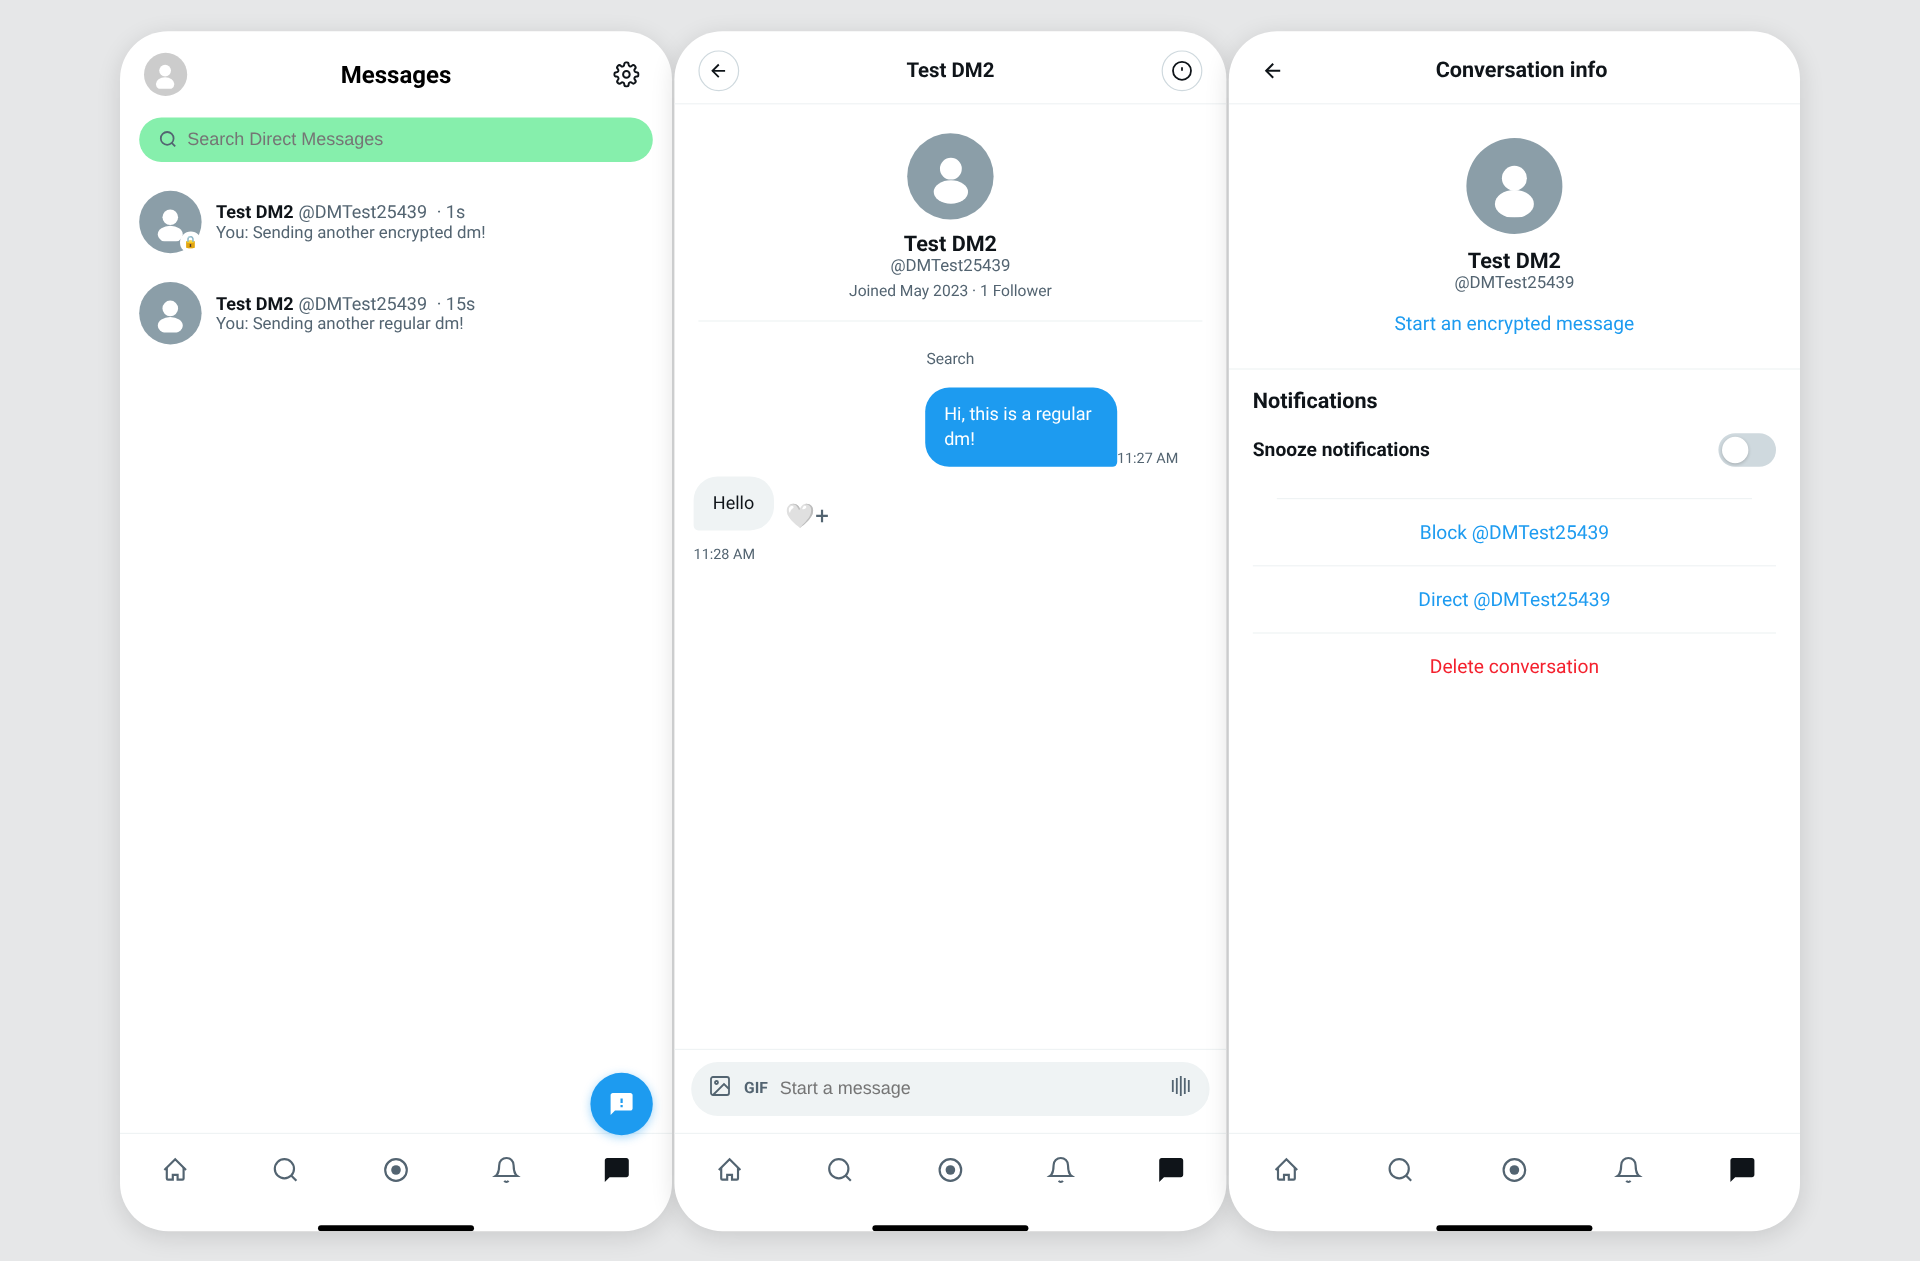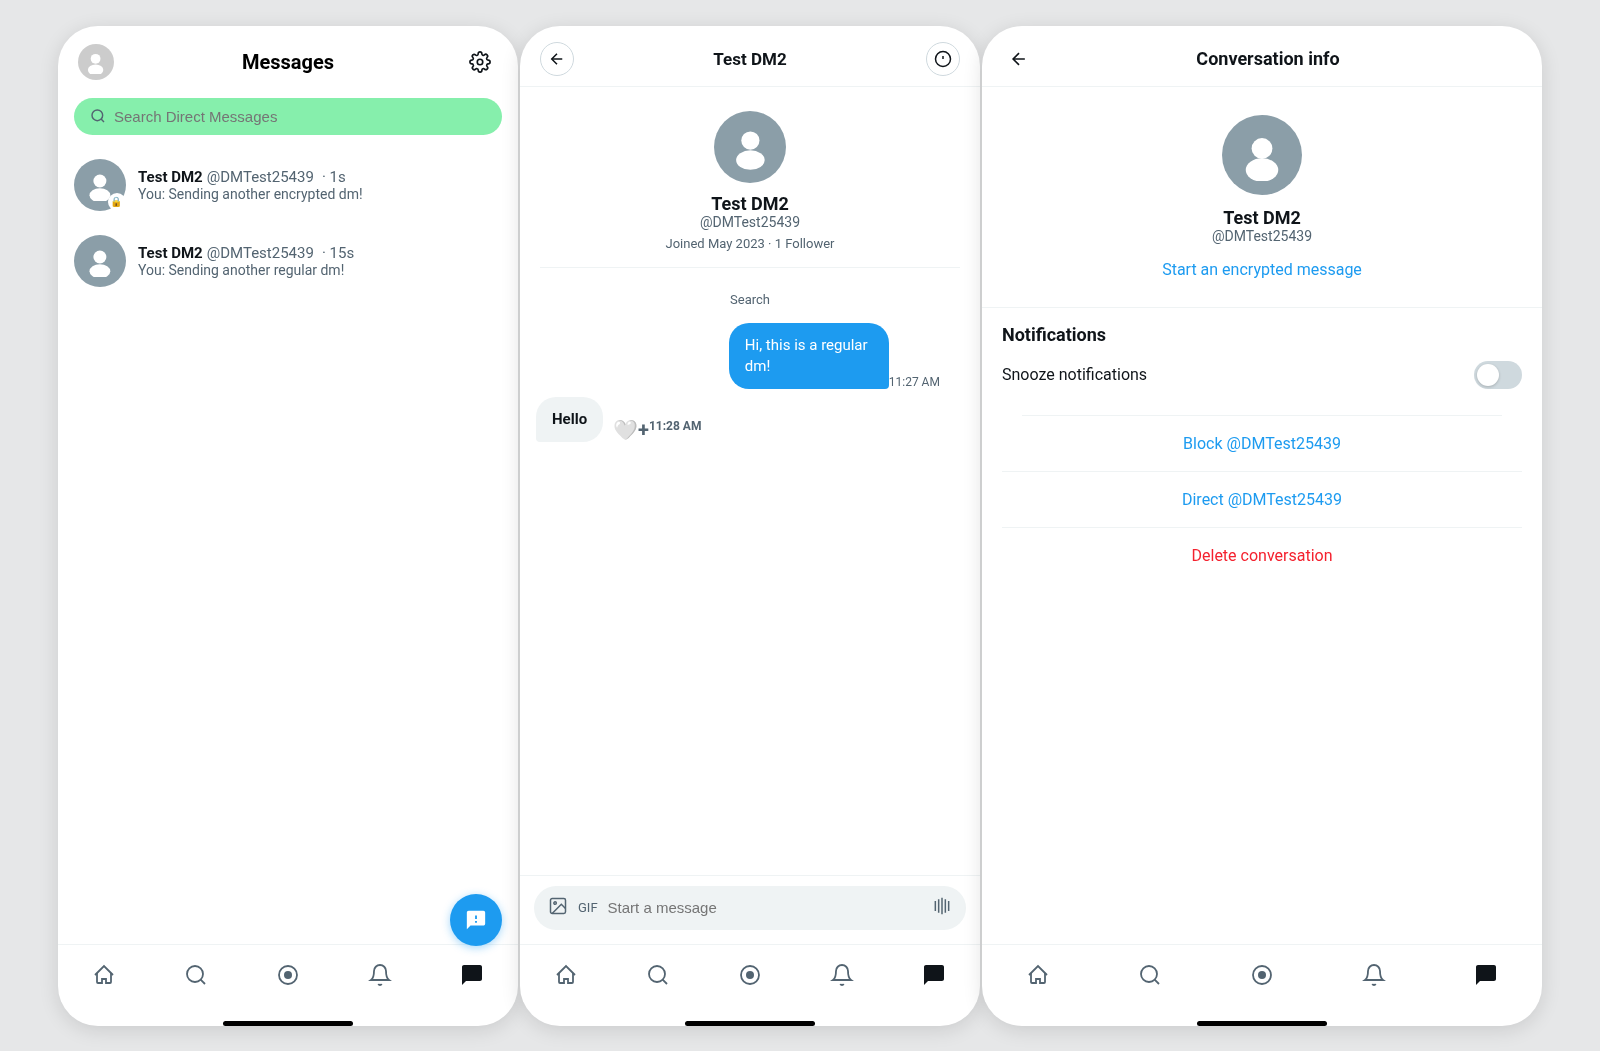--- a/index.html
+++ b/index.html
@@ -25,21 +25,21 @@
       height: 1000px;
       border-radius: 40px;
       overflow: hidden;
       display: flex;
       flex-direction: column;
       position: relative;
       box-shadow: 0 4px 20px rgba(0,0,0,0.12);
     }
     .panel-left { width: 460px; }
     .panel-middle { width: 460px; }
-    .panel-right { width: 560px; }
+    .panel-right { width: 476px; }
 
     
     .left-header {
       display: flex;
       align-items: center;
       padding: 18px 20px 10px;
     }
     .left-header-avatar {
       width: 36px; height: 36px;
       border-radius: 50%;
@@ -300,21 +300,21 @@
     }
     .notif-title {
       font-size: 18px; font-weight: 700; color: #0f1419;
       margin-bottom: 16px;
     }
     .notif-row {
       display: flex;
       justify-content: space-between;
       align-items: center;
     }
-    .notif-label { font-size: 16px; color: #0f1419; font-weight: 400; }
+    .notif-label { font-size: 16px; color: #0f1419; font-weight: 700; }
     .toggle {
       width: 48px; height: 28px;
       background: #cfd9de;
       border-radius: 999px;
       position: relative;
       cursor: pointer;
     }
     .toggle::after {
       content: '';
       position: absolute;
@@ -493,40 +493,40 @@
       <div class="date-label">Search</div>
 
       <div class="msg-row sent">
         <div class="msg-meta">
           <div class="bubble sent">Hi, this is a regular dm!</div>
           <div class="msg-time">11:27 AM</div>
         </div>
       </div>
 
       <div class="msg-row received">
-        <div style="display:flex;flex-direction:row;align-items:center;font-weight:bold;">
+        <div style="display:flex;flex-direction:column;align-items:flex-start;">
           <div style="display:flex;align-items:flex-end;gap:6px;">
             <div class="bubble received">Hello</div>
             <span class="react-btn">🤍+</span>
           </div>
           <div class="msg-time">11:28 AM</div>
         </div>
       </div>
     </div>
 
     <div class="input-bar">
       <div class="input-bar-inner">
         <span class="input-icon">
           <svg width="20" height="20" viewBox="0 0 24 24" fill="none" stroke="#536471" stroke-width="1.8">
             <rect x="3" y="3" width="18" height="18" rx="2"></rect>
               <circle cx="8.5" cy="8.5" r="1.5"></circle>
             <polyline points="21,15 16,10 5,21"></polyline>
           </svg>
         </span>
-        <span class="input-icon" style="font-size:13px;font-weight:400;color:#536471;">GIF</span>
+        <span class="input-icon" style="font-size:13px;font-weight:700;color:#536471;">GIF</span>
         <input type="text" placeholder="Start a message" style="">
         <span class="input-icon">
           <svg width="20" height="20" viewBox="0 0 24 24" fill="none" stroke="#536471" stroke-width="1.8">
             <line x1="4" y1="6" x2="4" y2="18"></line>
               <line x1="8" y1="4" x2="8" y2="20"></line>
             <line x1="12" y1="2" x2="12" y2="22"></line>
               <line x1="16" y1="4" x2="16" y2="20"></line>
             <line x1="20" y1="6" x2="20" y2="18"></line>
           </svg>
         </span>

